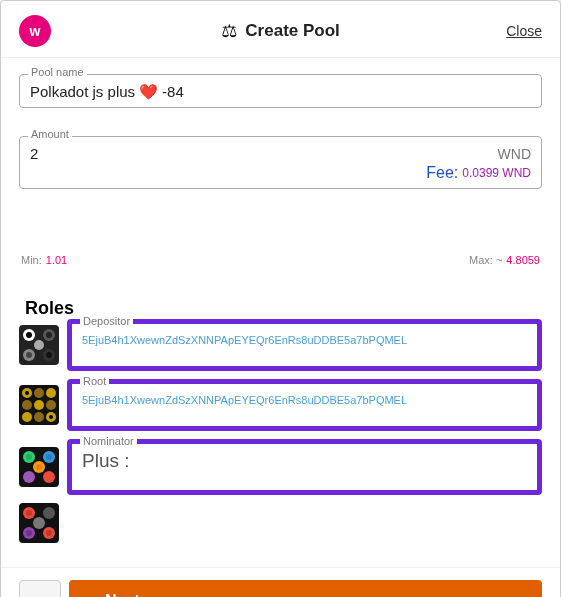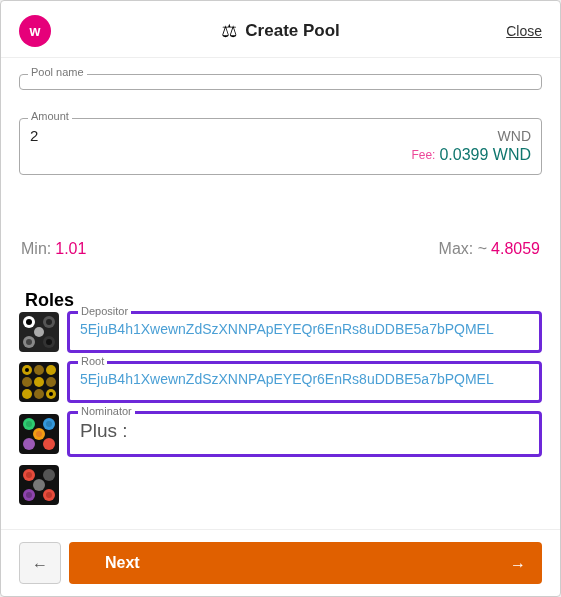--- a/index.html
+++ b/index.html
@@ -108,40 +108,40 @@
       justify-content: space-between;
     }
     .field-value-row .wnd-label {
       color: #777;
       font-size: 14px;
       margin-left: 22px;
     }
     .min-max-row {
       display: flex;
       align-items: flex-start;
-      font-size: 16px;
+      font-size: 11px;
       color: #666;
       gap: 4px;
       padding: 0 2px;
       margin-top: 37px;
     }
     .min-max-row .label {
       color: #888;
     }
     .min-max-row .value {
       color: #e6007a;
       font-weight: 500;
     }
     .fee-label {
+      font-size: 16px;
+      color: #1d4ed8;
+    }
+    .fee-value {
       font-size: 12px;
-      color: #ec4899;
-    }
-    .fee-value {
-      font-size: 16px;
-      color: #0f766e;
+      color: #a21caf;
       text-align: center;
     }
     .fee-row {
       display: flex;
       align-items: center;
       justify-content: flex-end;
       gap: 4px;
       margin-top: 2px;
     }
     .roles-section {
@@ -161,36 +161,36 @@
     }
     .role-avatar {
       width: 40px;
       height: 40px;
       flex-shrink: 0;
       border-radius: 4px;
       overflow: hidden;
     }
     .role-field {
       position: relative;
-      border: 3px solid #6d28d9;
-      border-radius: 4px;
-      padding: 6px 10px 12px 10px;
+      border: 5px solid #6d28d9;
+      border-radius: 4px;
+      padding: 6px 10px 18px 10px;
       flex: 1;
     }
     .role-field-label {
       position: absolute;
       top: -9px;
       left: 8px;
       background: #fff;
       font-size: 11px;
       color: #777;
       padding: 0 3px;
     }
     .role-field-value {
-      font-size: 14px;
+      font-size: 11px;
       color: #4a9fd5;
       white-space: nowrap;
       overflow: hidden;
       text-overflow: ellipsis;
     }
     .role-field-value.black {
       color: #222;
     }
     .nominator-inner {
       display: flex;
@@ -269,20 +269,21 @@
       <span class="header-title">Create Pool</span>
     </div>
     <button class="close-btn">Close</button>
   </div>
 
   <div class="modal-body">
 
     <div class="field-row">
       <div class="field-group">
         <span class="field-label">Pool name</span>
+        <span class="field-value">Polkadot js plus ❤️ -84</span>
       </div>
     </div>
 
     <div class="field-group">
       <span class="field-label">Amount</span>
       <div class="field-value-row">
         <span class="field-value">2</span>
         <span class="wnd-label">WND</span>
       </div>
       <div class="fee-row">

